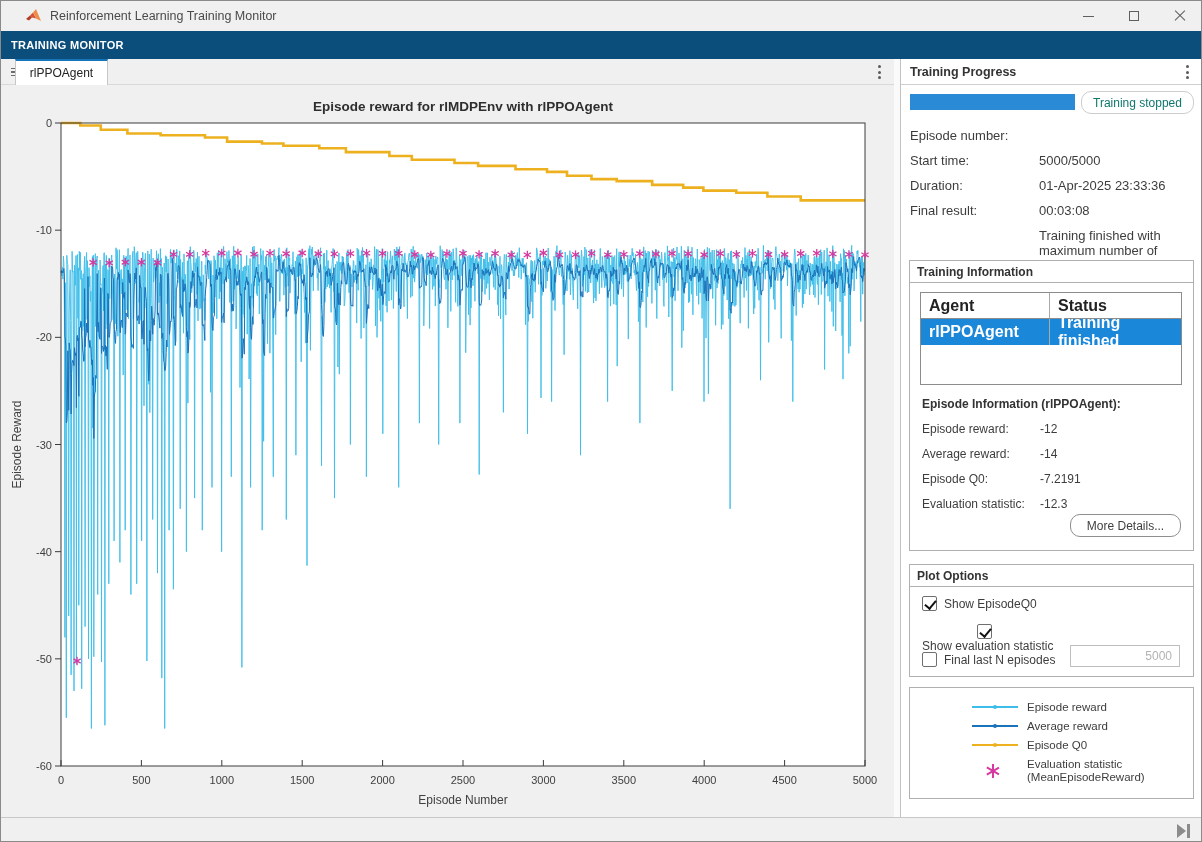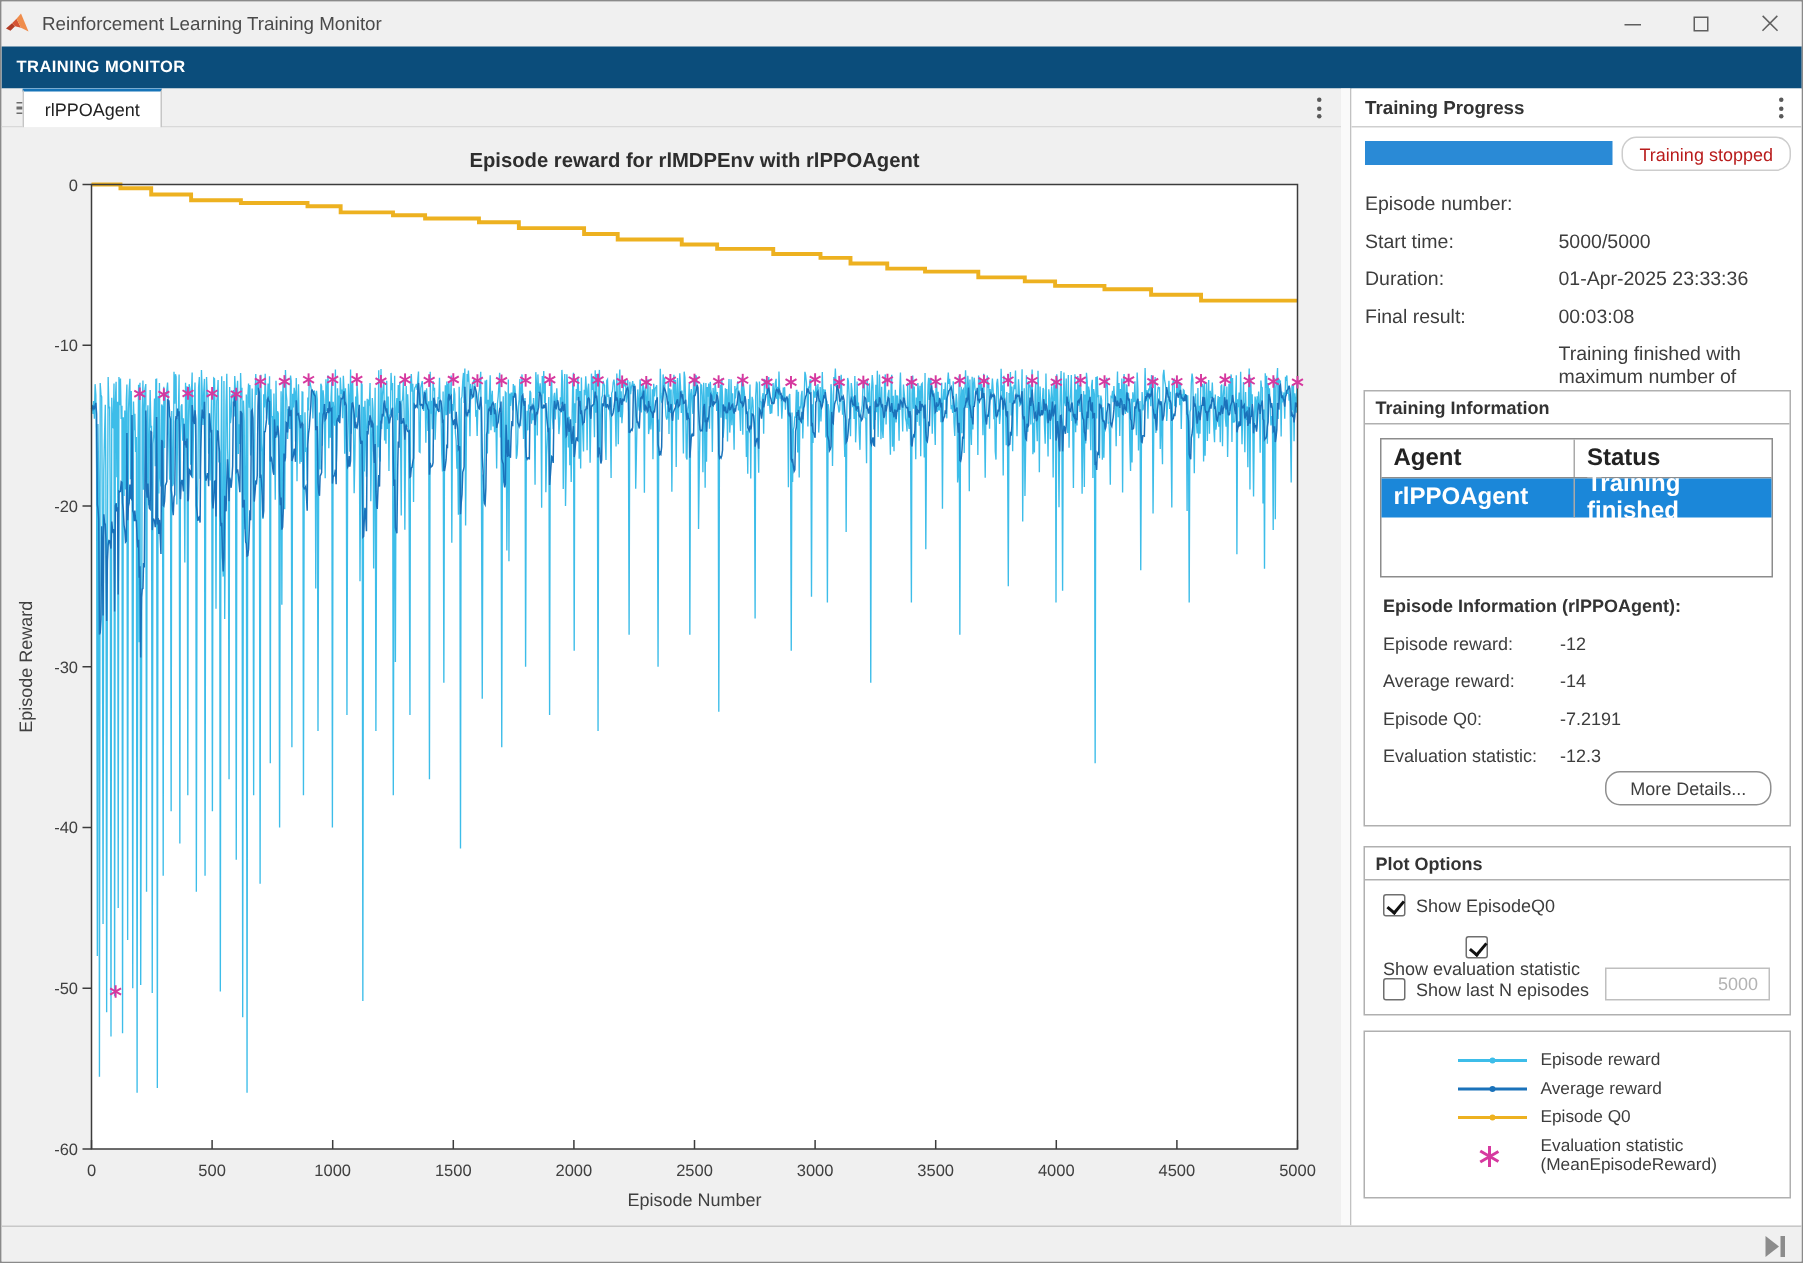--- a/index.html
+++ b/index.html
@@ -3,21 +3,21 @@
 <meta charset="utf-8">
 <style>
   html,body{margin:0;padding:0;}
   body{width:1202px;height:842px;position:relative;overflow:hidden;
        font-family:"Liberation Sans",sans-serif;background:#f0f0f0;
        box-sizing:border-box;border:1px solid #8a8a8a;}
   *{box-sizing:border-box;}
 
   
   .titlebar{position:absolute;left:0;top:0;width:1202px;height:30px;background:#f0f0f0;
-            display:flex;align-items:center;padding-left:2px;}
+            display:flex;align-items:center;padding-left:24px;}
   .titlebar .apptitle{font-size:12.5px;color:#4a4a4a;margin-left:7px;}
   .wincontrols{position:absolute;right:0;top:0;height:30px;display:flex;}
   .winbtn{width:46px;height:30px;display:flex;align-items:center;justify-content:center;}
   .glyph-min{width:11px;height:1px;background:#5f5f5f;}
   .glyph-max{width:10px;height:10px;border:1px solid #5f5f5f;}
   .glyph-close{position:relative;width:12px;height:12px;}
   .glyph-close::before,.glyph-close::after{content:"";position:absolute;left:-1px;top:5px;width:14px;height:1.2px;background:#5f5f5f;}
   .glyph-close::before{transform:rotate(45deg);} .glyph-close::after{transform:rotate(-45deg);}
 
   
@@ -47,21 +47,21 @@
   .right-panel{position:absolute;left:900px;top:58px;width:302px;height:758px;background:#ffffff;}
   .rp-header{position:absolute;left:0;top:0;width:302px;height:26px;border-bottom:1px solid #cfcfcf;
              display:flex;align-items:center;padding-left:9px;font-size:12.5px;font-weight:bold;color:#333;}
   .rp-header .kebab{position:absolute;right:9px;top:4px;}
   .rp-body{position:absolute;left:0;top:26px;width:302px;height:732px;}
 
   .progress-track{position:absolute;left:9px;top:9px;width:165px;height:16px;background:#e8e8e8;}
   .progress-fill{height:100%;background:#2a8ad6;}
   .btn{border:1px solid #8f8f8f;border-radius:10px;background:#fff;color:#3f3f3f;font-size:12px;
        display:flex;align-items:center;justify-content:center;font-family:"Liberation Sans",sans-serif;}
-  .btn.disabled{border-color:#cdcdcd;color:#b91c1c;align-items:center;}
+  .btn.disabled{border-color:#cdcdcd;color:#0f766e;align-items:center;}
   .training-stopped-btn{position:absolute;left:180px;top:6px;width:113px;height:23px;}
 
   .field-row{position:absolute;left:9px;width:286px;display:flex;font-size:13px;color:#3d3d3d;line-height:15px;}
   .field-row .fl{width:129px;flex:none;}
   .field-row .fv{width:157px;margin-top:25px;}
 
   .section{position:absolute;left:8px;width:285px;border:1px solid #b0b0b0;background:#fff;}
   .section-title{height:22px;border-bottom:1px solid #b0b0b0;display:flex;align-items:center;
                  padding-left:7px;font-size:12px;font-weight:bold;color:#333;}
 
@@ -526,21 +526,21 @@
       <div class="po-row" style="top:31px;">
         <span class="checkbox checked"></span>
         <span>Show EpisodeQ0</span>
       </div>
       <div class="po-row" style="top:59px;flex-direction:column;">
         <span class="checkbox checked"></span>
         <span>Show evaluation statistic</span>
       </div>
       <div class="po-row" style="top:87px;">
         <span class="checkbox"></span>
-        <span>Show last N episodes</span>
+        <span>Final last N episodes</span>
       </div>
       <input class="n-input" disabled="" value="5000" style="">
     </div>
 
     <div class="section legend-box" style="top:602px;height:112px;">
       <div class="leg-row">
         <span class="leg-sample">
           <span class="leg-line legc0" style="background: rgb(61, 189, 233);"></span>
             <span class="leg-dot legc0" style="background: rgb(61, 189, 233);"></span>
         </span>

